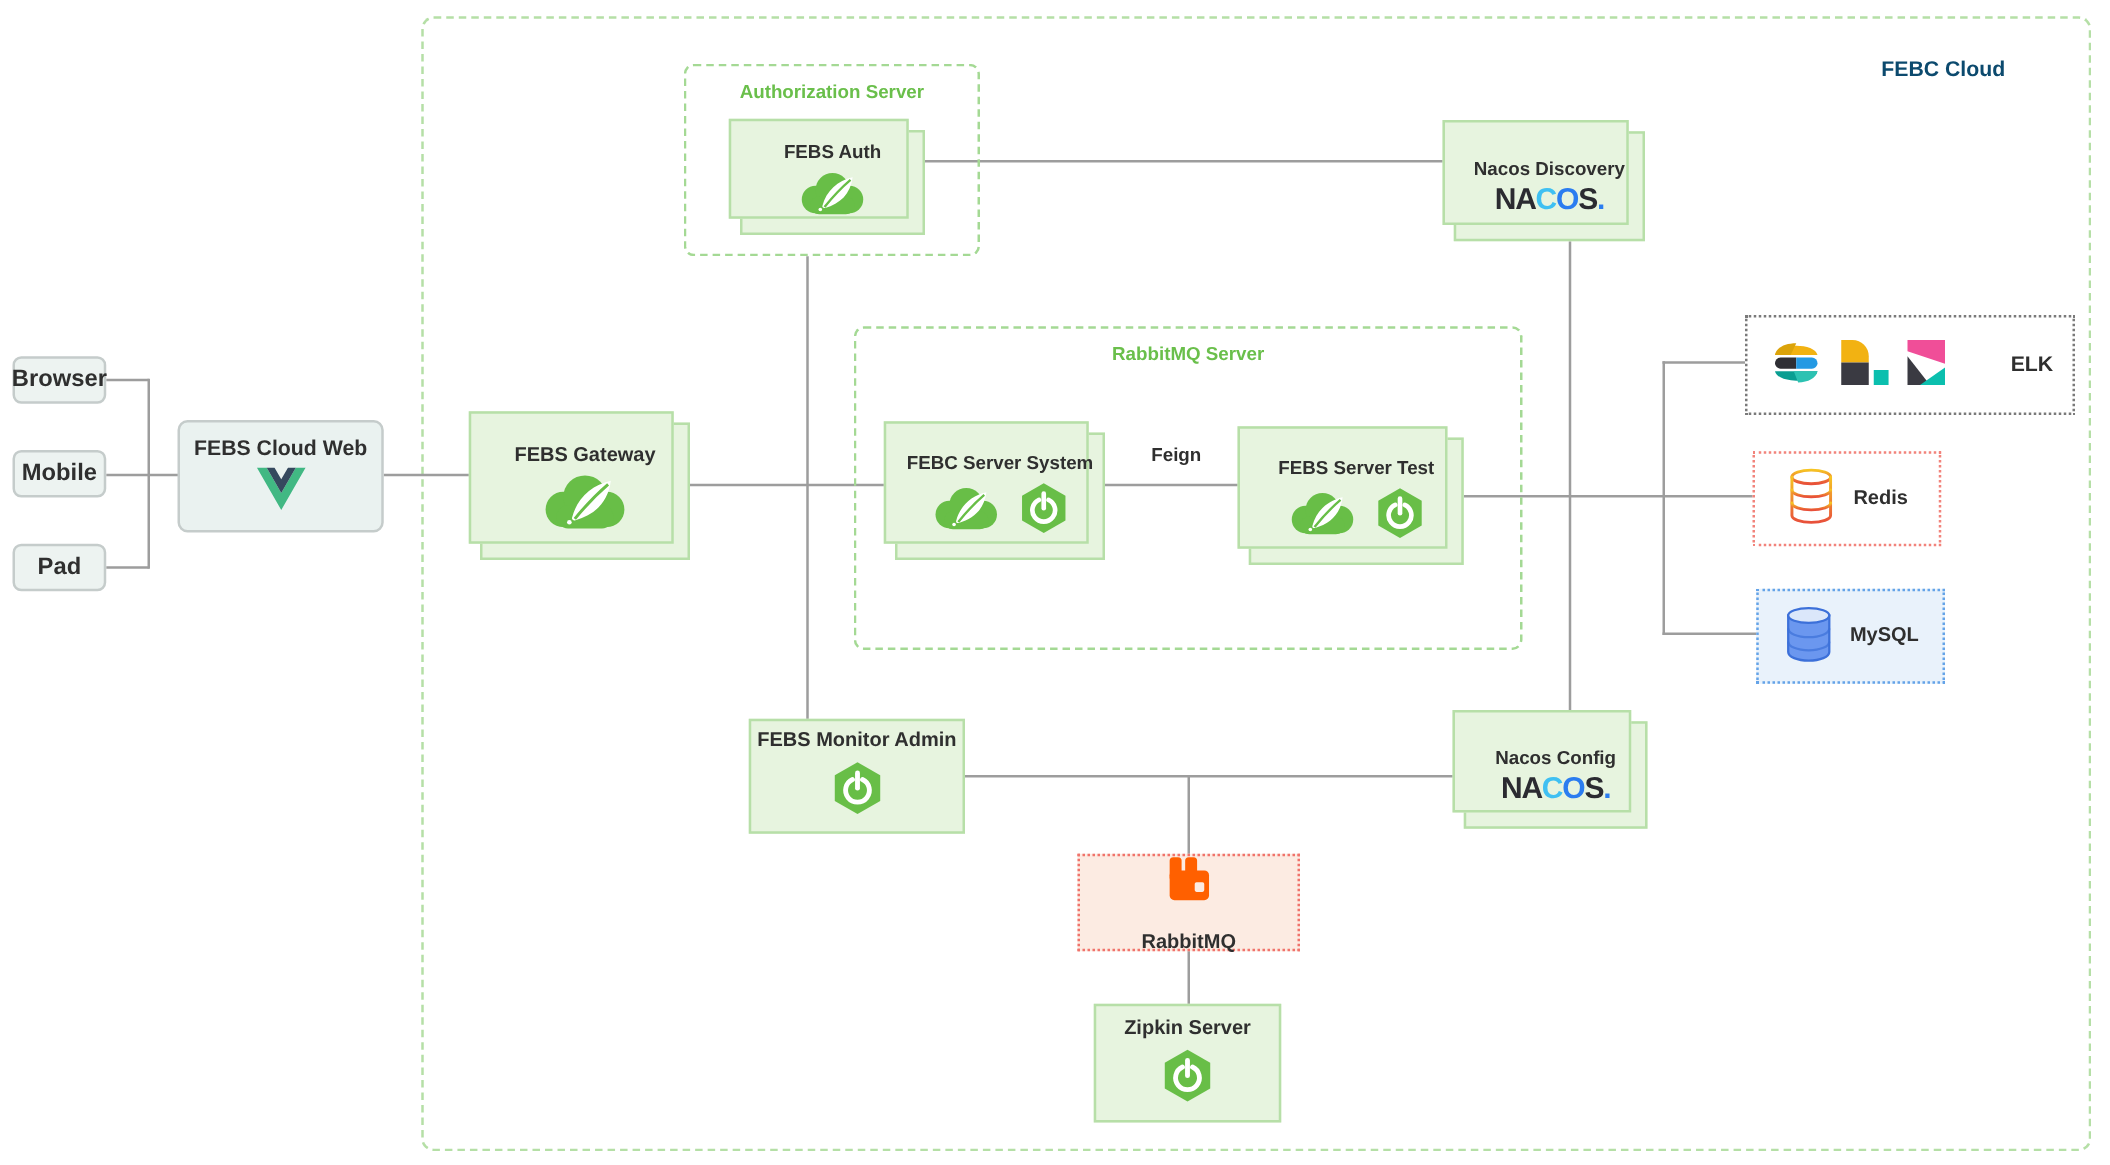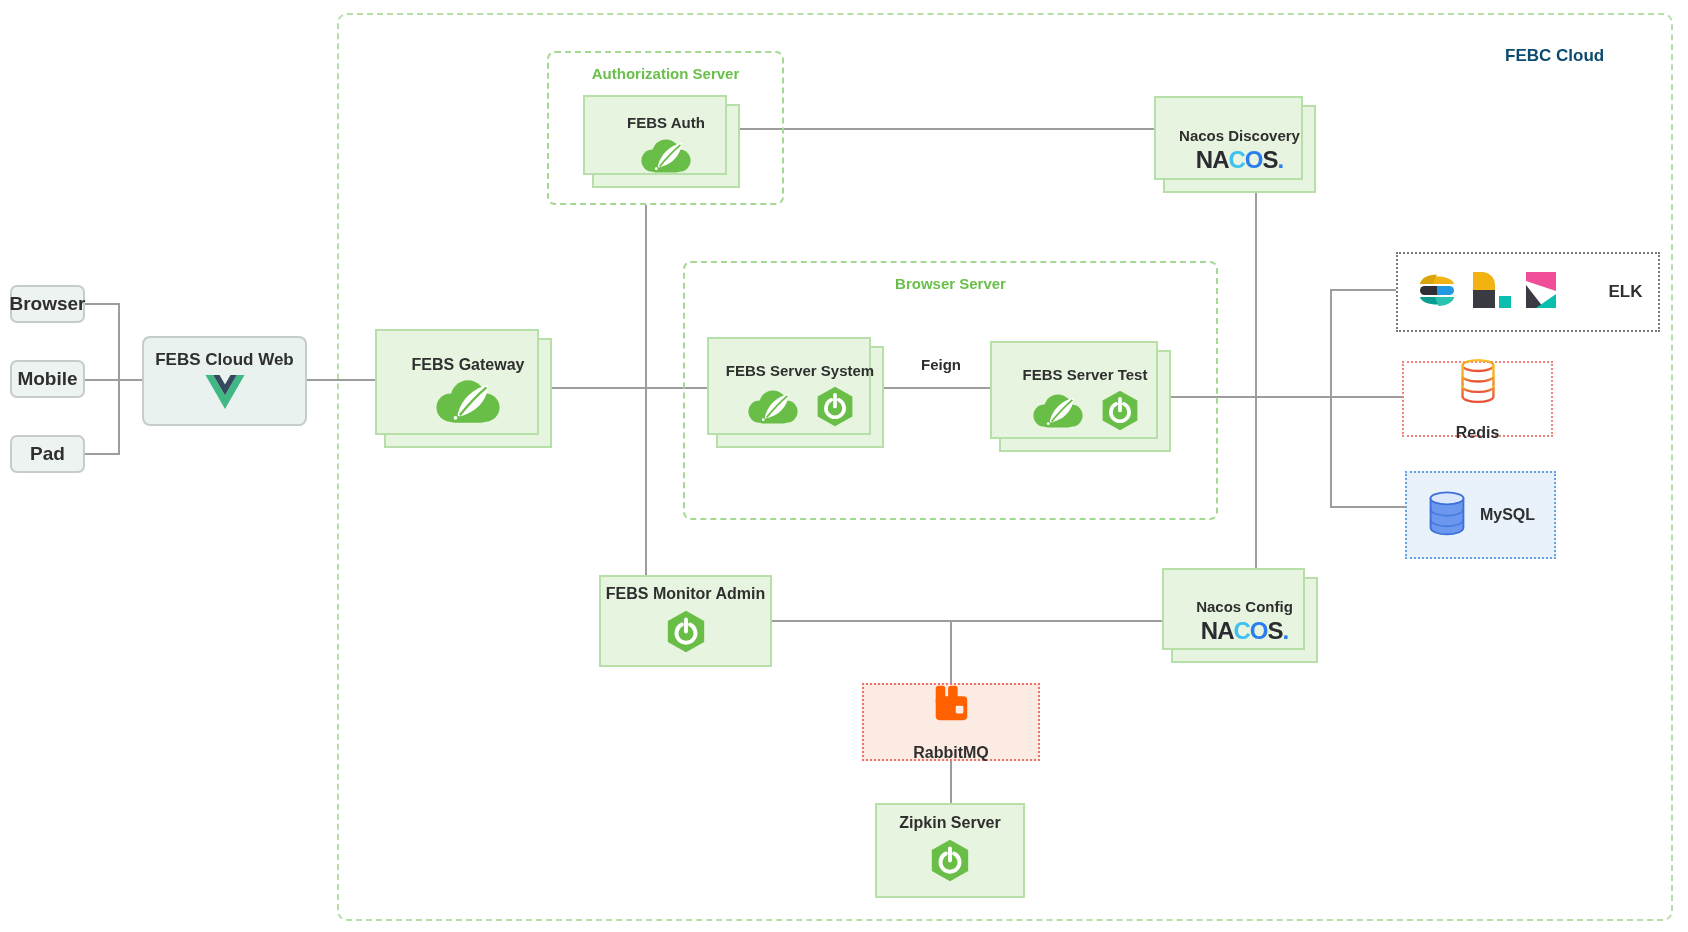--- a/index.html
+++ b/index.html
@@ -32,21 +32,21 @@
                  background:#e7f4df;border:2px solid #b7dfa8;box-sizing:border-box;z-index:-1;}
 
   .client{background:#edf3f1;border:2px solid #c5cccb;border-radius:7px;}
   .client .lbl{font-size:19px;}
   .webbox{background:#eaf2f0;border:2px solid #c5cccb;border-radius:8px;}
 
   .row{display:flex;align-items:center;gap:14px;}
 
   
   .elkbox{background:#fff;border:2px dotted #7a7a7a;flex-direction:row;gap:5px;}
-  .redisbox{background:#fff;border:2px dotted #f2837b;flex-direction:column;gap:14px;}
+  .redisbox{background:#fff;border:2px dotted #f2837b;flex-direction:row;gap:14px;}
   .mysqlbox{background:#e9f2fb;border:2px dotted #64a3e8;flex-direction:row;gap:12px;}
   .rabbitbox{background:#fcebe2;border:2px dotted #f0736b;flex-direction:column;gap:16px;}
 
   
   .nacos{font-weight:700;font-size:24px;letter-spacing:-1px;line-height:1;}
   .nacos .dk{color:#2b2b31;} .nacos .b1{color:#3fc0f2;} .nacos .b2{color:#2b7df0;}
 
   .feign{position:absolute;left:901px;top:356px;width:80px;text-align:center;
          font-weight:700;font-size:15px;color:#2f2f2f;}
 </style>
@@ -75,21 +75,21 @@
   <div class="line v" style="left:1330px;top:289px;height:219px;"></div>
   <div class="line h" style="left:1330px;top:289px;width:68px;"></div>
   <div class="line h" style="left:1330px;top:506px;width:76px;"></div>
 
   <div class="feign">Feign</div>
 
   <div class="group" style="left:547px;top:51px;width:237px;height:154px;">
     <div class="group-title">Authorization Server</div>
   </div>
   <div class="group" style="left:683px;top:261px;width:535px;height:259px;">
-    <div class="group-title">Browser Server</div>
+    <div class="group-title">RabbitMQ Server</div>
   </div>
 
   <div class="node client" style="left:10px;top:285px;width:75px;height:38px;">
     <span class="lbl">Browser</span>
   </div>
   <div class="node client" style="left:10px;top:360px;width:75px;height:38px;">
     <span class="lbl">Mobile</span>
   </div>
   <div class="node client" style="left:10px;top:435px;width:75px;height:38px;">
     <span class="lbl">Pad</span>
@@ -138,21 +138,21 @@
       </svg>
     </span>
   </div>
 
   <div class="node green stack" style="left:1163px;top:105px;width:153px;height:88px;gap:4px;">
     <span class="lbl-sm">Nacos Discovery</span>
     <span class="nacos"><span class="dk">NA</span><span class="b1">C</span><span class="b2">O</span><span class="dk">S</span><span class="b2">.</span></span>
   </div>
 
   <div class="node green stack" style="left:716px;top:346px;width:168px;height:102px;gap:6px;">
-    <span class="lbl-sm">FEBS Server System</span>
+    <span class="lbl-sm">FEBC Server System</span>
     <span class="row">
       <span>
         <svg width="56" height="39" viewBox="0 0 66 46">
           <g fill="#68be47">
             <circle cx="17" cy="29" r="13"></circle>
               <circle cx="33" cy="20" r="16"></circle>
               <circle cx="49" cy="29" r="13"></circle>
             <rect x="12" y="26" width="42" height="17" rx="8.5"></rect>
           </g>
           <path d="M52 8 C 50 24 40 33 26 37 C 24.5 37.5 23 36.5 23.5 35 C 27 21 38 11 52 8 Z" fill="#fff"></path>
@@ -289,21 +289,21 @@
           <path d="M5 32 c0 3.3 7.6 6 17 6 s17 -2.7 17 -6"></path>
           <line x1="11" y1="17" x2="19" y2="17"></line>
           <line x1="11" y1="29" x2="19" y2="29"></line>
           <line x1="11" y1="41" x2="19" y2="41"></line>
         </g>
       </svg>
     </span>
     <span class="lbl">Redis</span>
   </div>
 
-  <div class="node mysqlbox" style="left:1405px;top:471px;width:151px;height:88px;">
+  <div class="node mysqlbox" style="left:1405px;top:471px;width:151px;height:76px;">
     <span>
       <svg width="42" height="50" viewBox="0 0 46 52">
         <path d="M5 10 V42 c0 4.2 8 7.5 18 7.5 s18 -3.3 18 -7.5 V10 Z" fill="#6b97ef" stroke="#3c70d9" stroke-width="2"></path>
         <path d="M5 21.5 c0 4.2 8 7.5 18 7.5 s18 -3.3 18 -7.5" fill="none" stroke="#3c70d9" stroke-width="2" opacity="0.7"></path>
         <path d="M5 33 c0 4.2 8 7.5 18 7.5 s18 -3.3 18 -7.5" fill="none" stroke="#3c70d9" stroke-width="2" opacity="0.7"></path>
         <ellipse cx="23" cy="10" rx="18" ry="6.5" fill="#dbe7fa" stroke="#3c70d9" stroke-width="2"></ellipse>
       </svg>
     </span>
     <span class="lbl">MySQL</span>
   </div>

